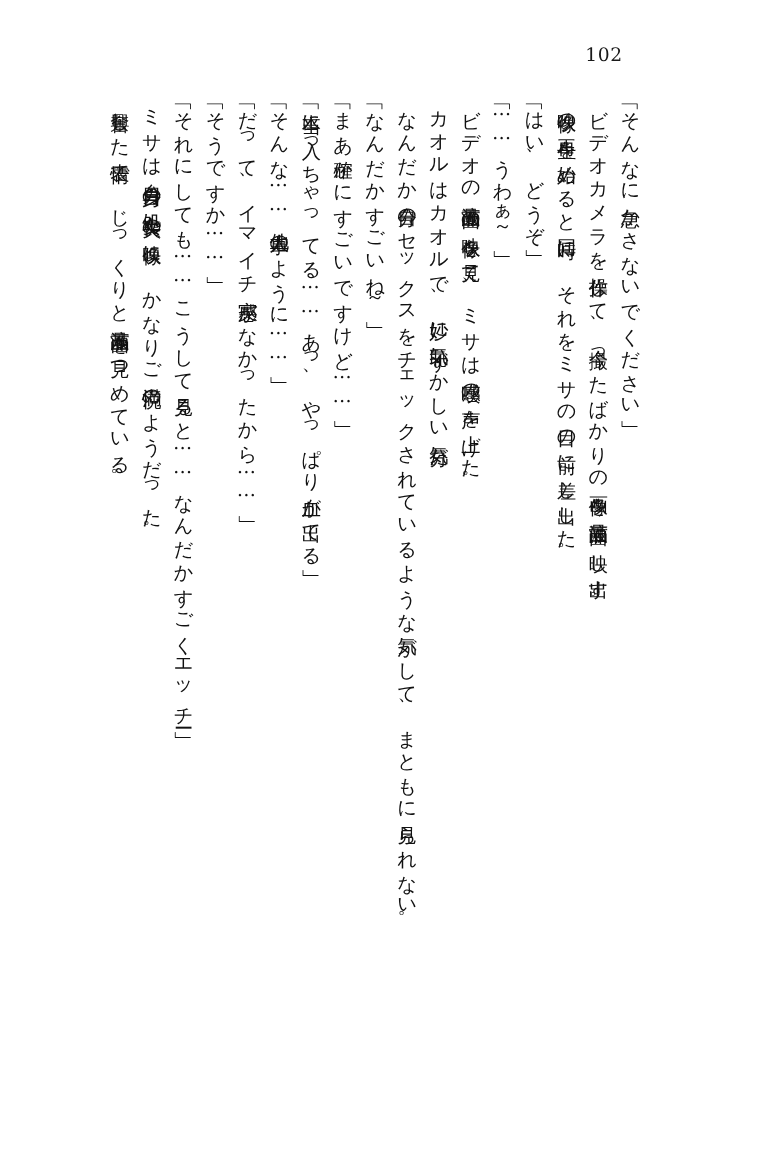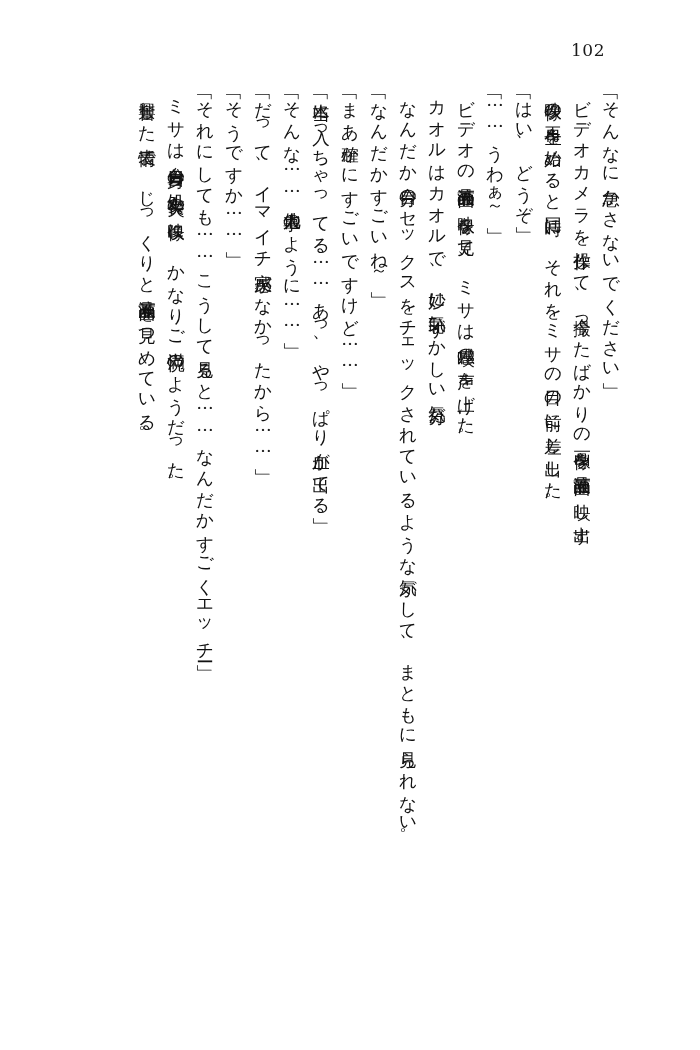--- a/index.html
+++ b/index.html
@@ -14,21 +14,20 @@
     font-family: "DejaVu Serif", "Liberation Serif", serif;
     color: #1a1a1a;
   }
 
   .page {
     position: relative;
     width: 640px;
     height: 1050px;
     background: #ffffff;
     box-sizing: border-box;
-    margin-left: 39px;
   }
 
   .page-number {
     position: absolute;
     top: 40px;
     right: 74px;
     font-size: 17px;
     font-family: "DejaVu Serif", "Liberation Serif", serif;
     color: #1a1a1a;
     letter-spacing: 0.5px;

